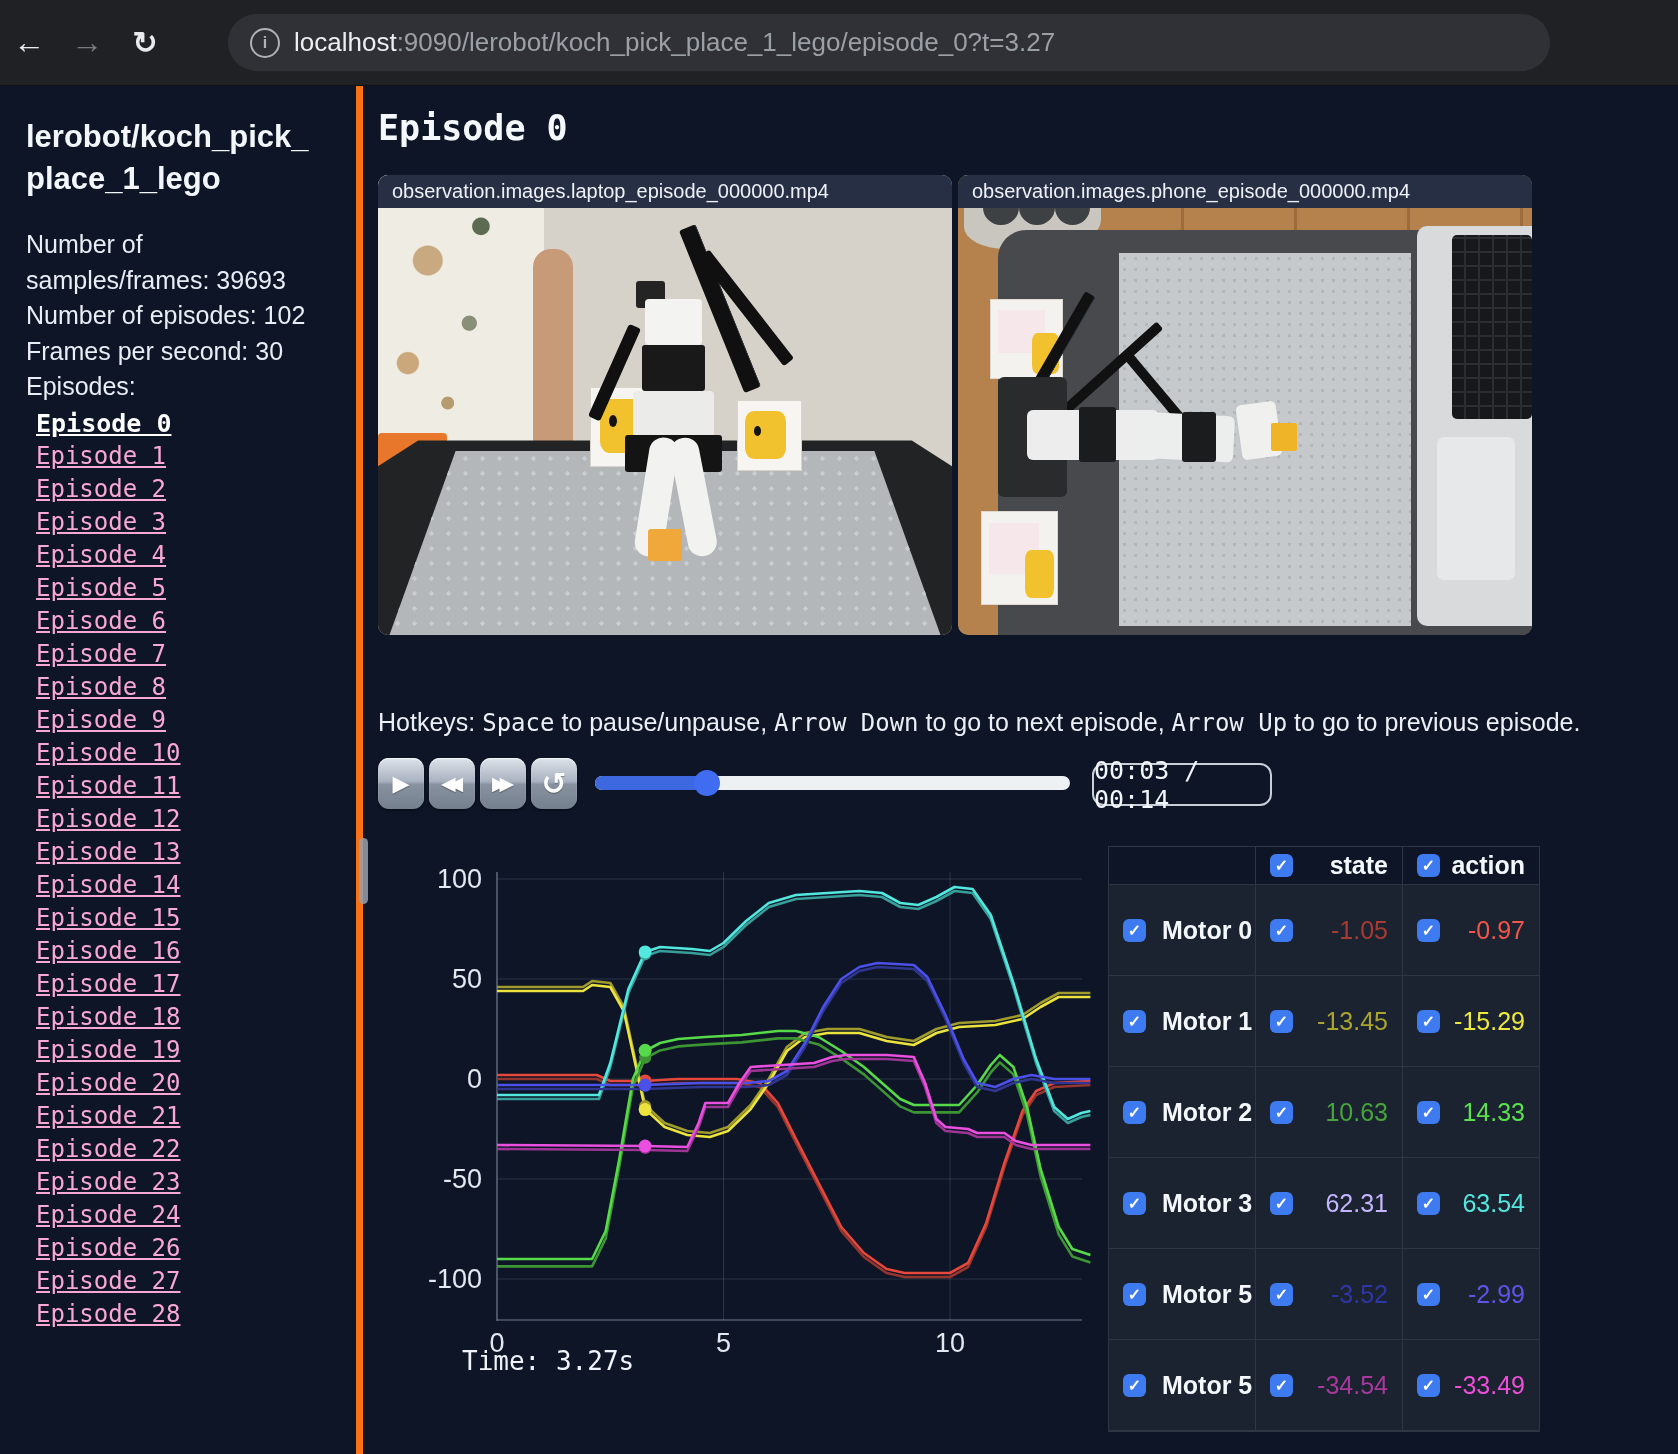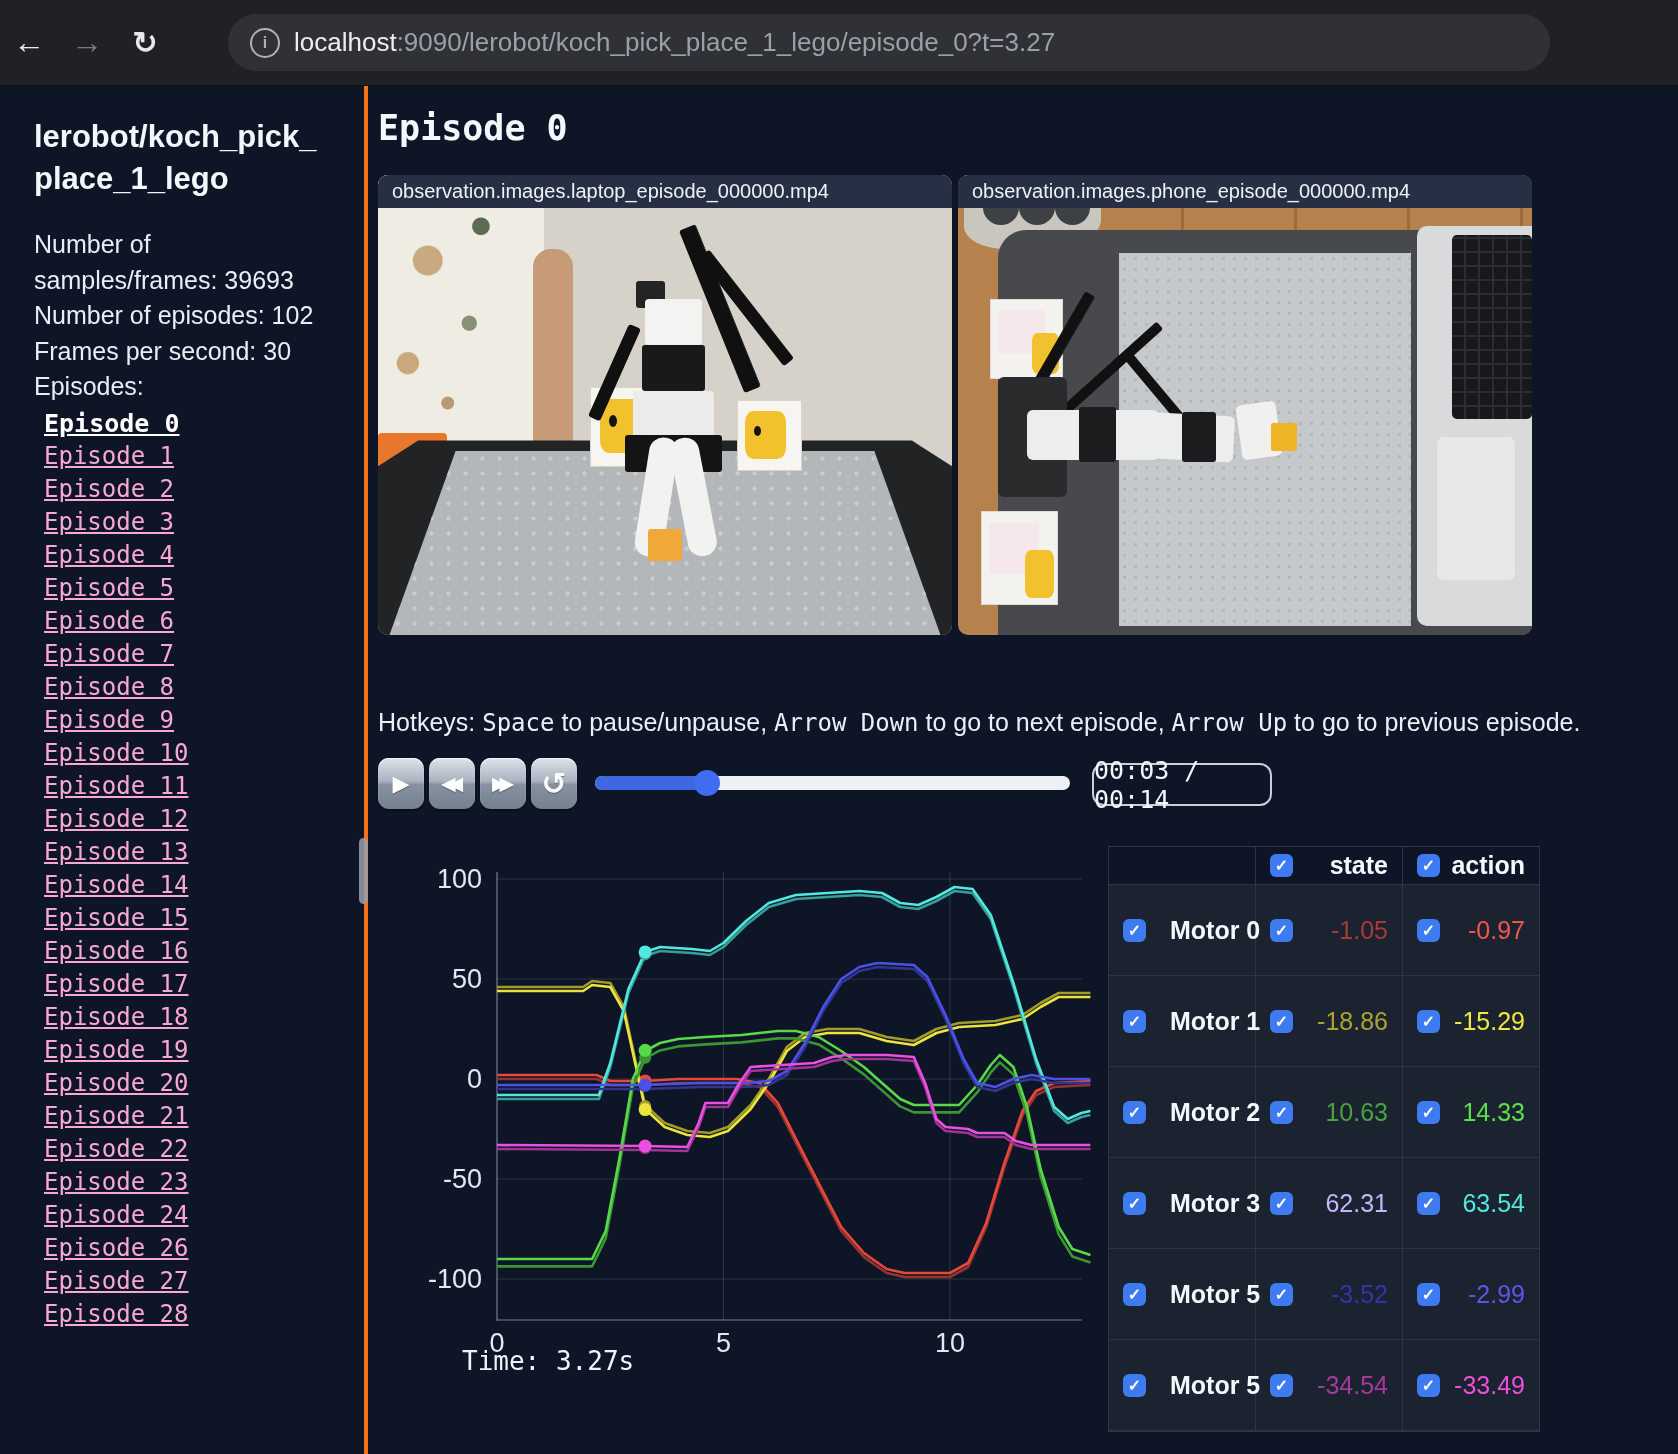--- a/index.html
+++ b/index.html
@@ -16,22 +16,22 @@
   .addr{position:absolute;left:228px;top:14px;width:1322px;height:57px;border-radius:29px;
         background:#303136;display:flex;align-items:center;}
   .info-circle{width:26px;height:26px;border-radius:50%;border:2.5px solid #aeb1b6;color:#aeb1b6;
         margin-left:22px;display:flex;align-items:center;justify-content:center;
         font-size:16px;font-weight:bold;}
   .url{margin-left:14px;font-size:26px;white-space:nowrap;}
   .url .host{color:#eceef1;}
   .url .rest{color:#9aa0a6;}
 
   
-  .sidebar{position:absolute;left:8px;top:86px;width:356px;height:1368px;background:#0d1526;
-           border-right:4px solid #f97316;overflow:hidden;}
+  .sidebar{position:absolute;left:0;top:86px;width:356px;height:1368px;background:#0d1526;
+           border-right:7px solid #f97316;overflow:hidden;}
   .ds-title{margin:30px 0 0 26px;width:300px;font-size:31px;font-weight:bold;line-height:1.37;
             color:#f3f6fb;word-break:break-all;}
   .ds-stats{margin:26px 0 0 26px;width:302px;font-size:25px;line-height:1.43;color:#e9edf5;}
   .ep-label{margin:2px 0 0 26px;font-size:25px;}
   .ep-list{margin:6px 0 0 36px;display:flex;flex-direction:column;}
   .ep-link{font-family:"DejaVu Sans Mono",monospace;font-size:24px;line-height:33px;
            color:#f9a8d4;text-decoration:underline;cursor:pointer;white-space:nowrap;}
   .ep-link.current{font-weight:bold;font-size:25px;color:#ffffff;}
 
   
@@ -155,21 +155,21 @@
   .mtable .hrow{display:flex;height:37px;border-bottom:1px solid #2e3644;}
   .mtable .row{display:flex;height:90px;background:#1b2330;border-bottom:1px solid #2e3644;}
   .cell{box-sizing:border-box;display:flex;align-items:center;padding:0 14px;}
   .c0{width:147px;border-right:1px solid #2e3644;}
   .c1{width:147px;border-right:1px solid #2e3644;}
   .c2{width:136px;}
   .chk{flex:0 0 auto;width:23px;height:23px;border-radius:6px;background:#3e7bf0;color:#fff;
        font-size:16px;font-weight:bold;display:flex;align-items:center;justify-content:center;
        cursor:pointer;}
   .hlabel{margin-left:auto;font-size:25px;font-weight:bold;color:#f4f7fc;}
-  .mname{margin-left:24px;font-size:25px;font-weight:bold;color:#f4f7fc;white-space:nowrap;}
+  .mname{margin-left:16px;font-size:25px;font-weight:bold;color:#f4f7fc;white-space:nowrap;}
   .mval{margin-left:auto;font-size:25px;}
 </style>
 </head>
 <body>
 
 <div class="page">
 
   <div class="toolbar">
     <div class="nav-ico">←</div>
     <div class="nav-ico dim">→</div>
@@ -392,21 +392,21 @@
             <span class="mval" style="color:#f25549">-0.97</span>
           </div>
         </div>
         <div class="row">
           <div class="cell c0">
             <span class="chk">✓</span>
             <span class="mname">Motor 1</span>
           </div>
           <div class="cell c1">
             <span class="chk">✓</span>
-            <span class="mval" style="color:#aaa42e">-18.86</span>
+            <span class="mval" style="color:#aaa42e">-13.45</span>
           </div>
           <div class="cell c2">
             <span class="chk">✓</span>
             <span class="mval" style="color:#efe93e">-15.29</span>
           </div>
         </div>
         <div class="row">
           <div class="cell c0">
             <span class="chk">✓</span>
             <span class="mname">Motor 2</span>

